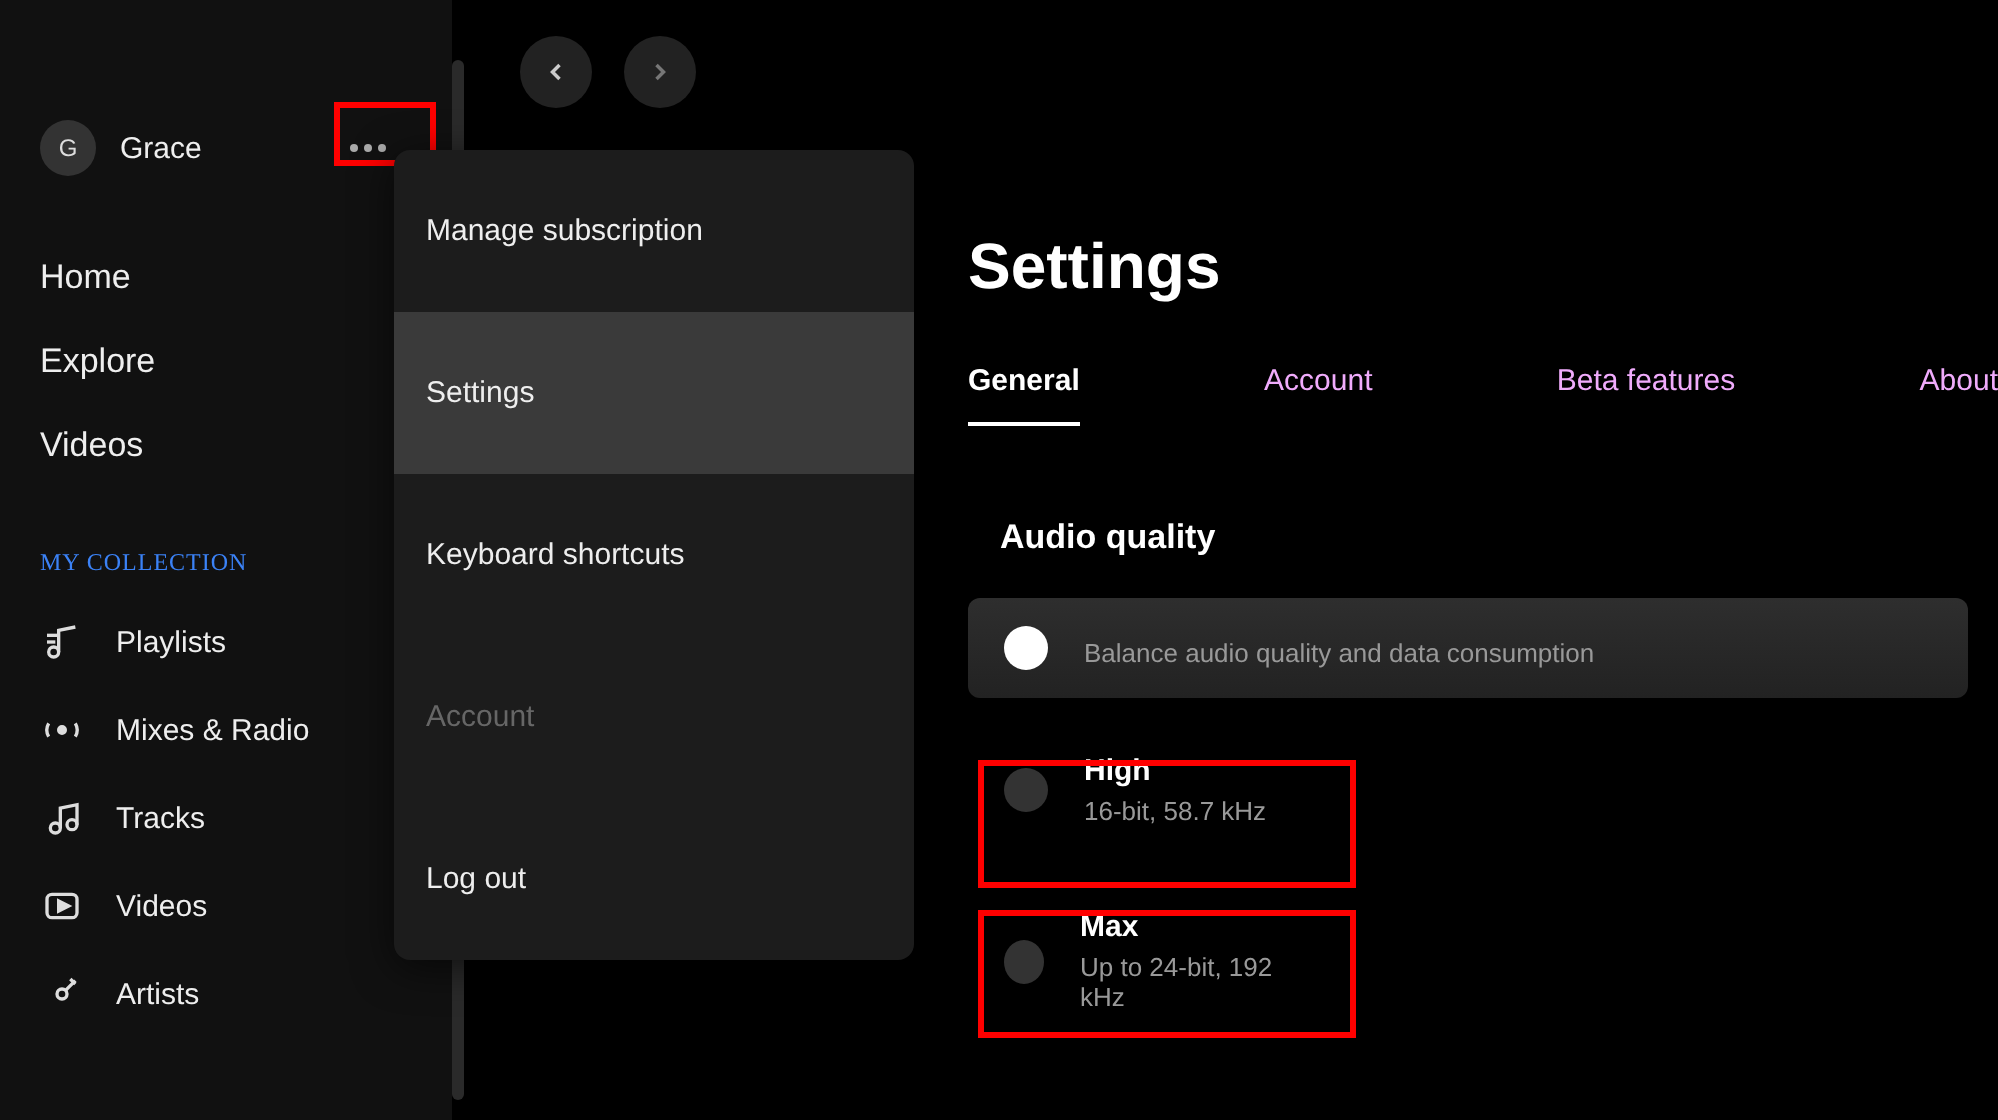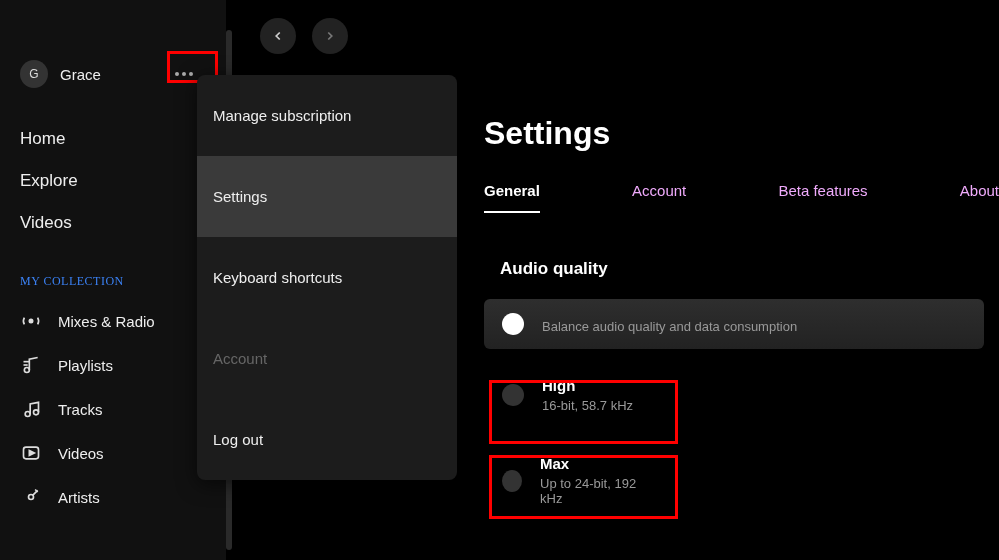--- a/index.html
+++ b/index.html
@@ -202,36 +202,36 @@
     <div class="nav-item">Home</div>
     <div class="nav-item">Explore</div>
     <div class="nav-item">Videos</div>
   </div>
 
   <div class="section-label">MY COLLECTION</div>
 
   <div class="collection-item">
     <span class="ic">
       <svg width="20" height="20" viewBox="0 0 24 24" fill="none" stroke="#ddd" stroke-width="2">
-          <path d="M4 8a8 8 0 0 0 0 8M20 8a8 8 0 0 1 0 8"></path>
-          <circle cx="12" cy="12" r="2" fill="#ddd"></circle>
-        </svg>
-    </span>
-    <span class="lbl">Mixes &amp; Radio</span>
-  </div>
-  <div class="collection-item">
-    <span class="ic">
-      <svg width="20" height="20" viewBox="0 0 24 24" fill="none" stroke="#ddd" stroke-width="2">
           <circle cx="7" cy="18" r="3"></circle>
           <path d="M10 18V5l10-2"></path>
           <line x1="3" y1="8" x2="10" y2="8"></line>
           <line x1="3" y1="12" x2="8" y2="12"></line>
         </svg>
     </span>
     <span class="lbl">Playlists</span>
+  </div>
+  <div class="collection-item">
+    <span class="ic">
+      <svg width="20" height="20" viewBox="0 0 24 24" fill="none" stroke="#ddd" stroke-width="2">
+          <path d="M4 8a8 8 0 0 0 0 8M20 8a8 8 0 0 1 0 8"></path>
+          <circle cx="12" cy="12" r="2" fill="#ddd"></circle>
+        </svg>
+    </span>
+    <span class="lbl">Mixes &amp; Radio</span>
   </div>
   <div class="collection-item">
     <span class="ic">
       <svg width="20" height="20" viewBox="0 0 24 24" fill="none" stroke="#ddd" stroke-width="2">
           <circle cx="8" cy="18" r="3"></circle>
           <circle cx="18" cy="16" r="3"></circle>
           <path d="M11 18V6l10-2v12"></path>
         </svg>
     </span>
     <span class="lbl">Tracks</span>

